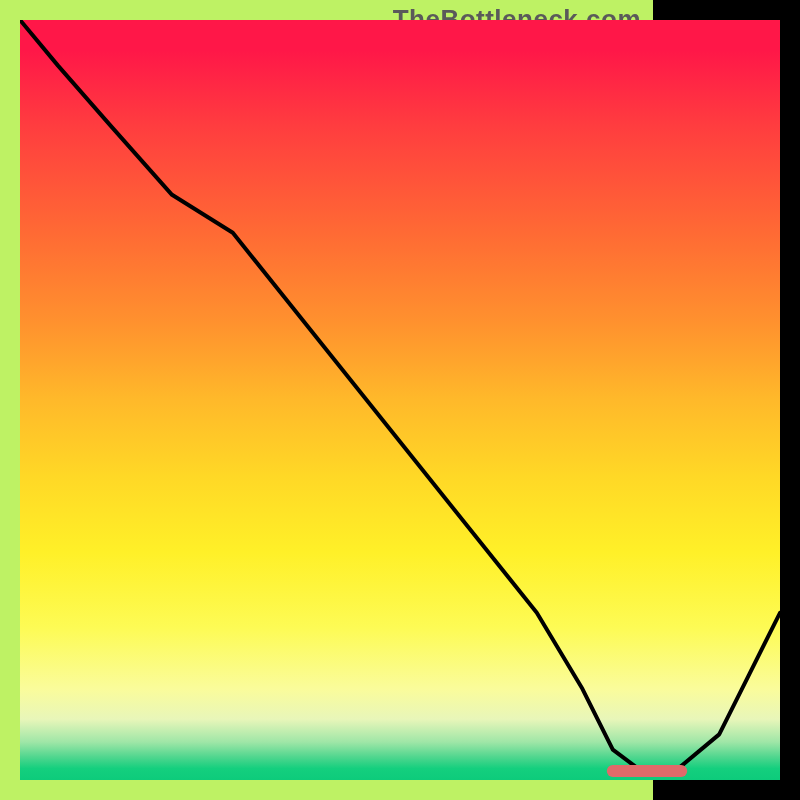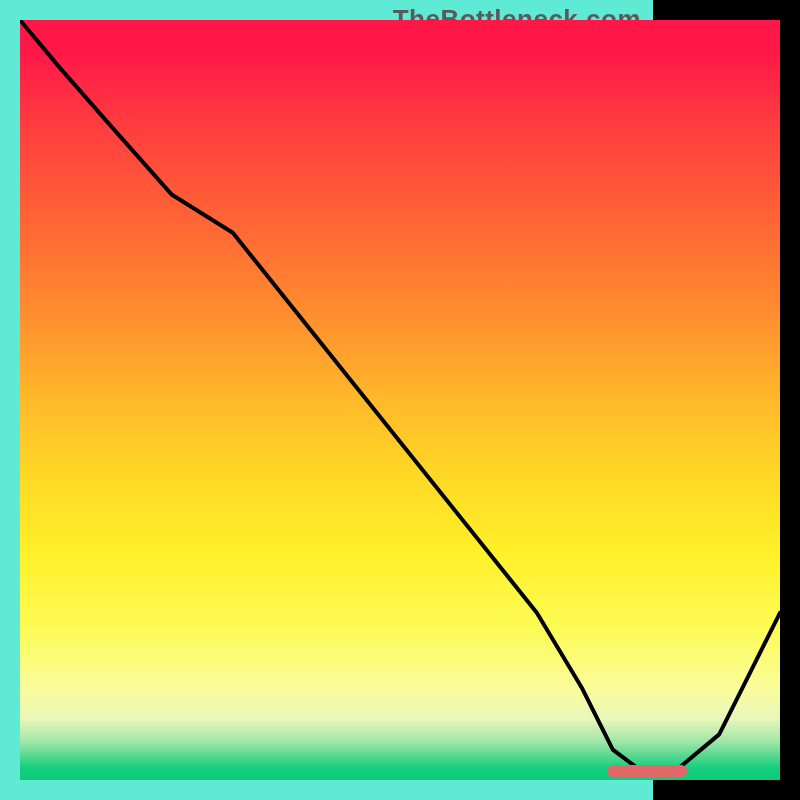--- a/index.html
+++ b/index.html
@@ -8,21 +8,21 @@
     width: 800px;
     height: 800px;
     background: #000;
     overflow: hidden;
     font-family: Arial, Helvetica, sans-serif;
   }
   .stage {
     position: relative;
     width: 653px;
     height: 800px;
-    background: #5eead4;
+    background: #bef264;
   }
   .watermark {
     position: absolute;
     top: 4px;
     right: 12px;
     color: #5a5a5a;
     font-size: 26px;
     font-weight: 600;
     letter-spacing: 0.5px;
     user-select: none;

